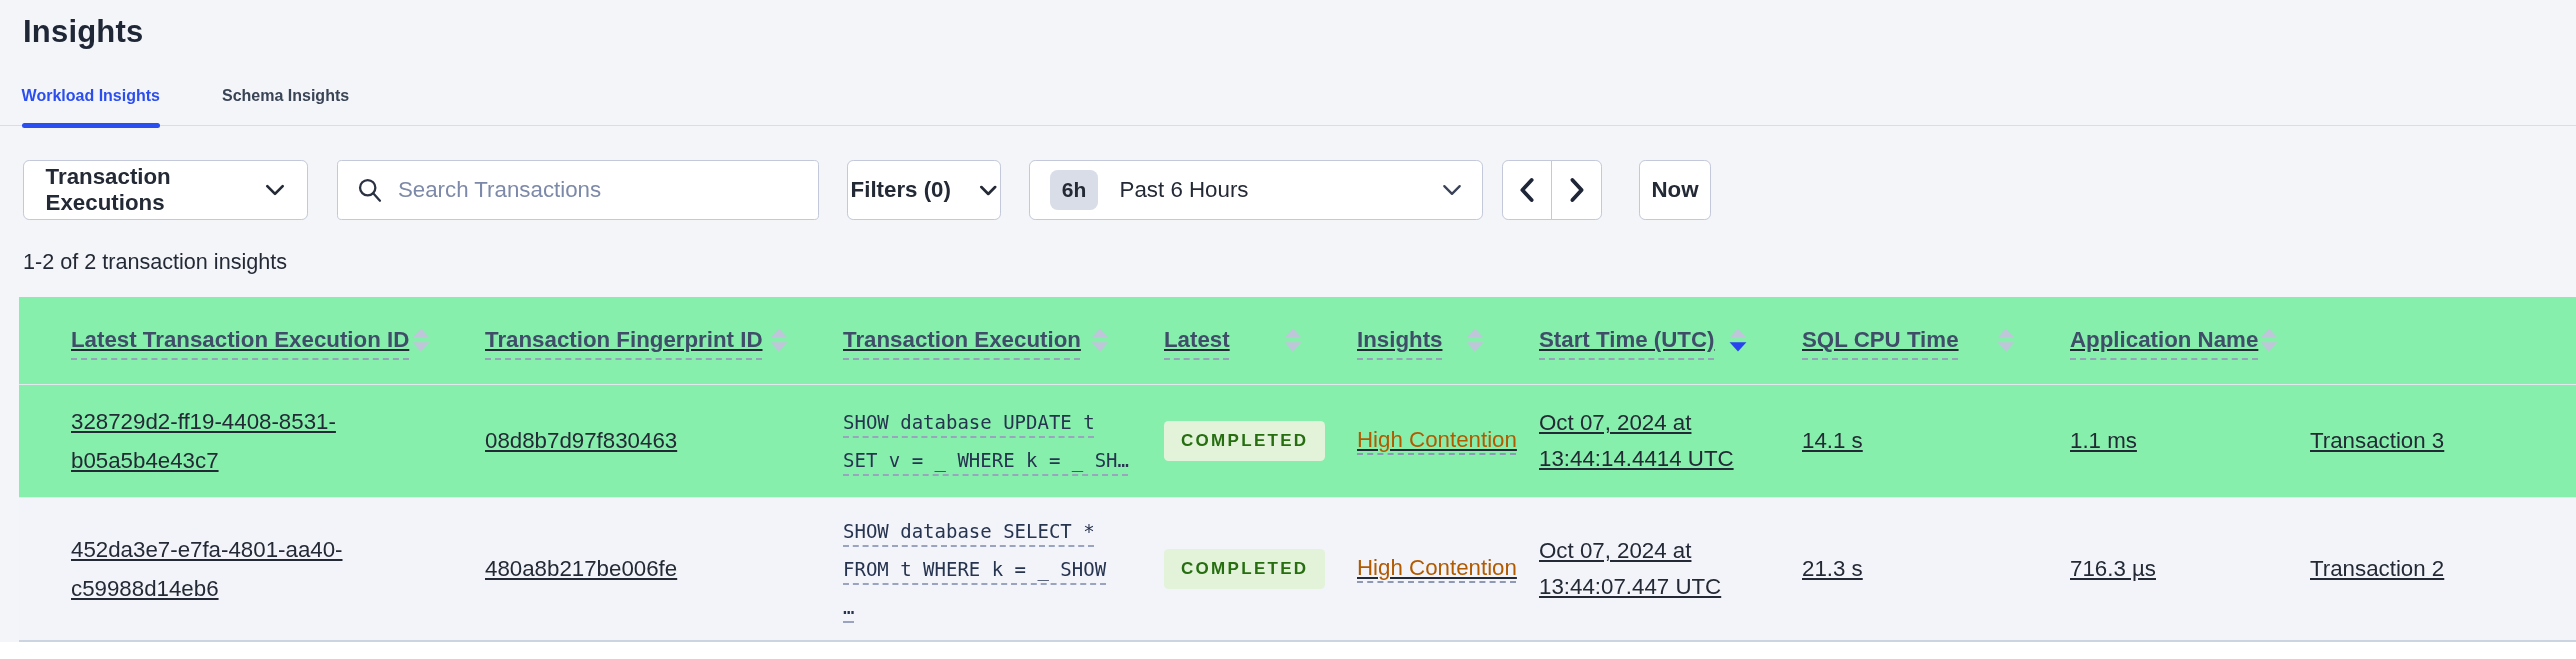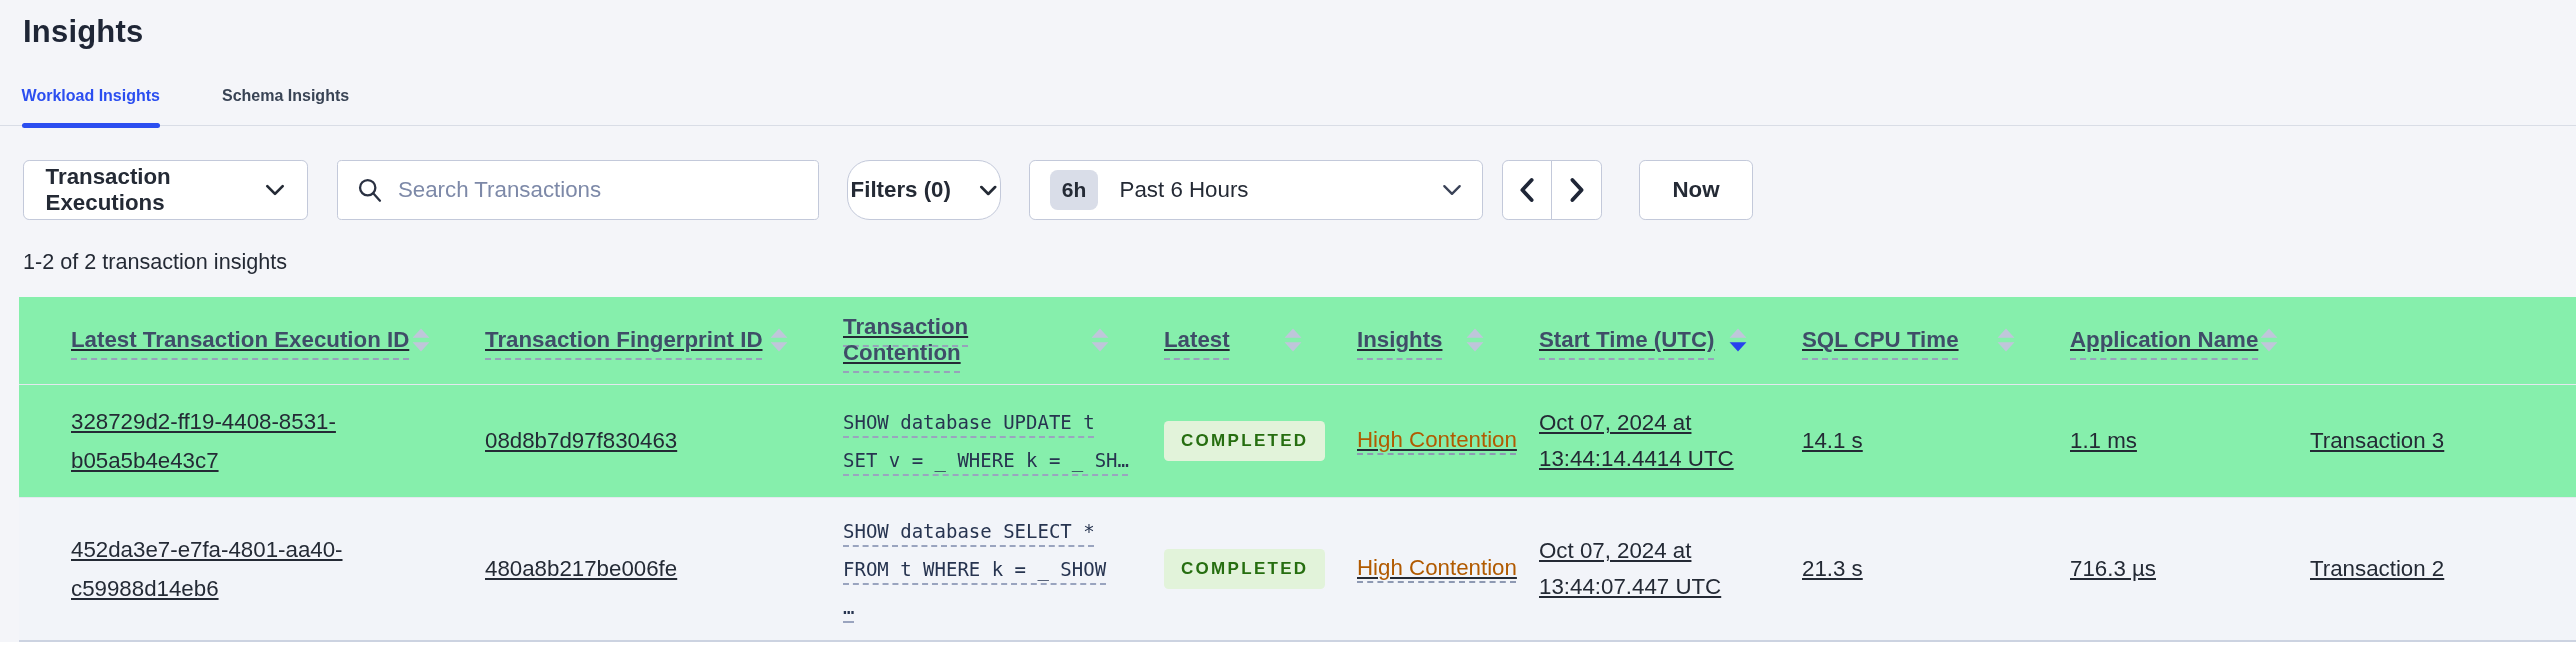--- a/index.html
+++ b/index.html
@@ -14,30 +14,30 @@
   .tab.active::after { content:""; position:absolute; left:0; right:0; bottom:-3.1px; height:5.4px; background:#2b4ef0; border-radius:3.1px; }
 
   
   .controls { display:flex; align-items:center; margin:34px 23px 0 23px; }
   .btn, .search, .timepicker, .pager-btn { background:#fff; border:1.5px solid #c3c9da; border-radius:6.2px; height:60px; display:flex; align-items:center; font-size:22.3px; }
   .btn { font-weight:600; color:#242a35; cursor:pointer; }
   .type-btn { width:285px; padding:0 21.6px; justify-content:space-between; }
   .search { width:482px; margin-left:29px; padding:0 18.5px; border-radius:4.6px; }
   .search input { border:none; outline:none; font-size:22.3px; margin-left:15.4px; width:324px; font-family:"Liberation Sans",sans-serif; color:#242a35; background:transparent; }
   .search input::placeholder { color:#7d89a8; }
-  .filters-btn { width:154px; margin-left:28px; justify-content:center; gap:28px;border-radius:23px; }
+  .filters-btn { width:154px; margin-left:28px; justify-content:center; gap:28px; }
   .timepicker { width:454px; margin-left:28px; padding:0 20px; cursor:pointer; }
   .time-chip { background:#d9dde8; border-radius:7.7px; height:40px; min-width:48px; padding:0 9.2px; display:flex; align-items:center; justify-content:center; font-size:21px; font-weight:700; }
   .time-label { margin-left:21.6px; font-size:22.3px; color:#242a35; }
   .timepicker .chev { margin-left:auto; }
   .pager { display:flex; margin-left:18.5px; }
   .pager-btn { width:51px; justify-content:center; cursor:pointer; }
   .pager-btn.prev { border-radius:6.2px 0 0 6.2px; }
   .pager-btn.next { border-radius:0 6.2px 6.2px 0; margin-left:-1.5px; }
-  .now-btn { width:114px; margin-left:37px; justify-content:center; }
+  .now-btn { width:72px; margin-left:37px; justify-content:center; }
 
   .count { margin:29px 0 0 23px; font-size:21.6px; color:#242a35; }
 
   
   .card { margin:21.6px 0 0 19px; background:#86efac; border-bottom:3.1px solid #ccd3e1; width:2557px;text-decoration:underline; }
   .grid-row { display:grid; grid-template-columns:414px 358px 321px 193px 182px 263px 268px 240px 1fr; padding-left:52px; align-items:center; }
   .thead { height:88px; border-bottom:1.5px solid #e4e8ef; }
   .th { display:flex; align-items:center; font-size:22.3px; font-weight:700; color:#3f4d68; }
   .th .lbl { text-decoration:underline dashed; text-decoration-color:#97a1ba; text-decoration-thickness:1.5px; text-underline-offset:10.8px; }
   .sort { margin-left:auto; margin-right:54px; flex:0 0 auto; }
@@ -142,21 +142,21 @@
       <div class="th">
         <span class="lbl">Transaction Fingerprint ID</span>
         <span class="sort">
             <svg width="20" height="26" viewBox="0 0 26 34">
               <polygon points="13,2 24,14 2,14" fill="#bfc6da"></polygon>
               <polygon points="2,20 24,20 13,32" fill="#bfc6da"></polygon>
             </svg>
           </span>
       </div>
       <div class="th">
-        <span class="lbl">Transaction Contention</span>
+        <span class="lbl">Transaction Execution</span>
         <span class="sort">
             <svg width="20" height="26" viewBox="0 0 26 34">
               <polygon points="13,2 24,14 2,14" fill="#bfc6da"></polygon>
               <polygon points="2,20 24,20 13,32" fill="#bfc6da"></polygon>
             </svg>
           </span>
       </div>
       <div class="th">
         <span class="lbl">Latest</span>
         <span class="sort">

